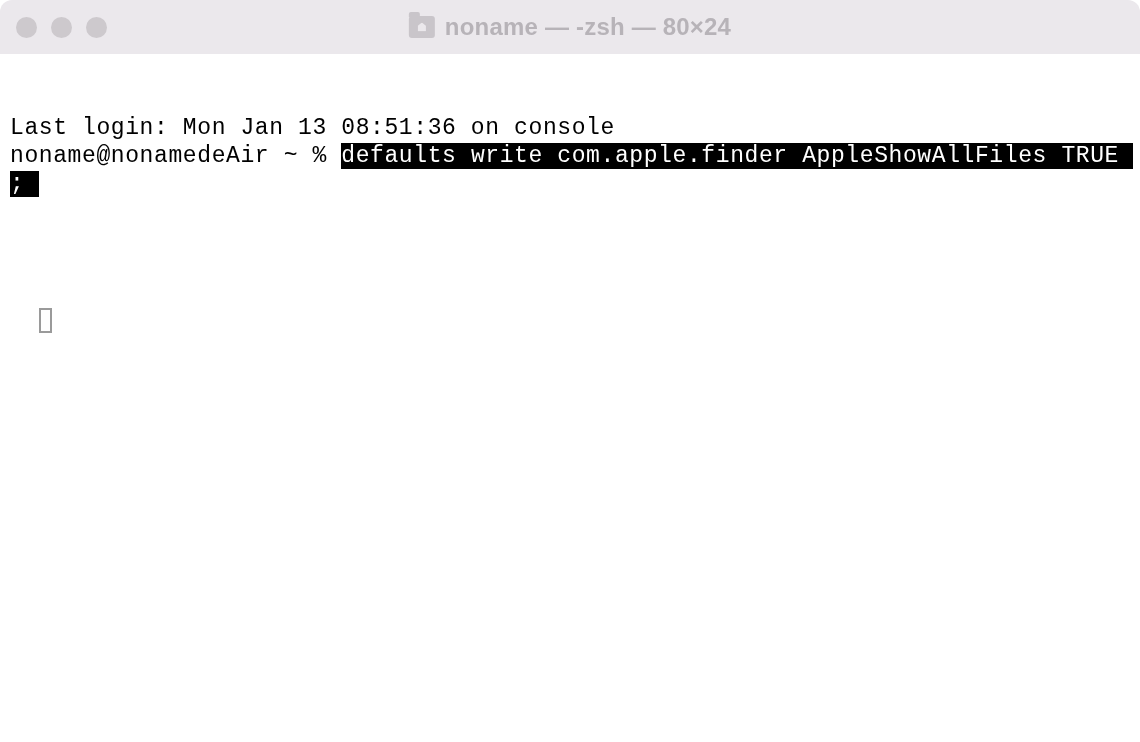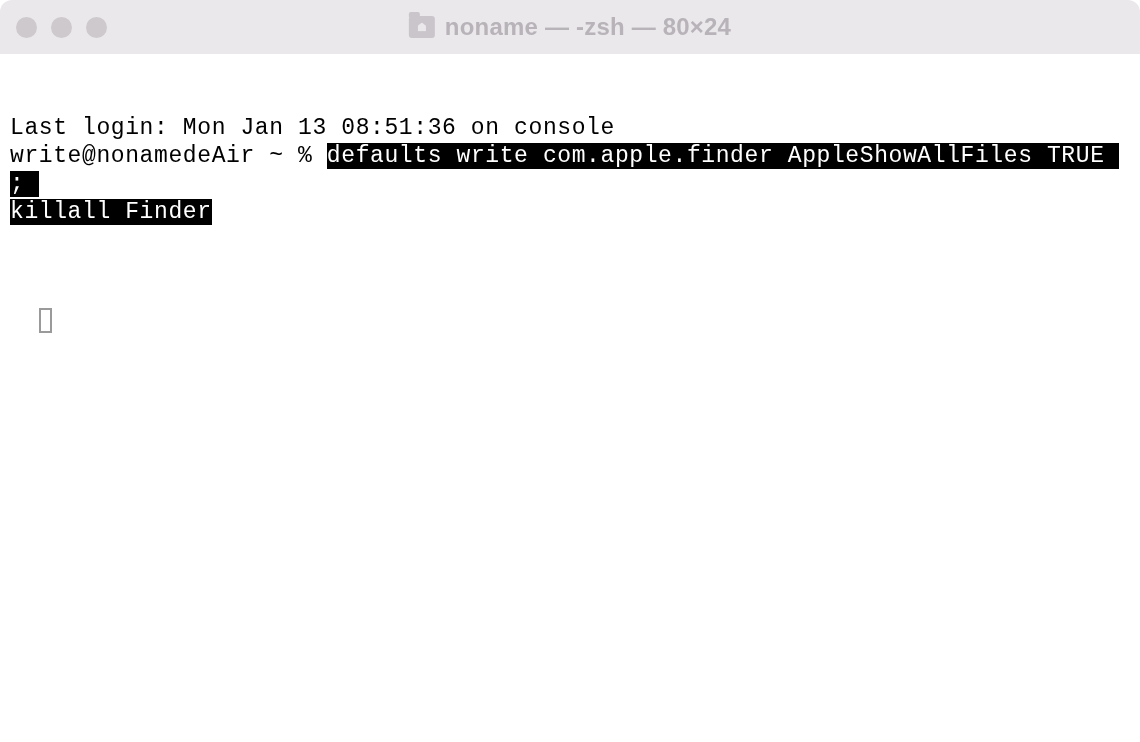--- a/index.html
+++ b/index.html
@@ -114,16 +114,16 @@
     <div class="dot"></div>
     <div class="dot"></div>
   </div>
   <div class="title-center">
     <span class="folder-icon"></span>
     <span>noname — -zsh — 80×24</span>
   </div>
 </div>
 
 <div class="terminal-body">
-  <span class="line">Last login: Mon Jan 13 08:51:36 on console</span><span>write@nonamedeAir ~ % </span><span class="selected">defaults write com.apple.finder AppleShowAllFiles TRUE ; </span><br><span class="selected">killall Finder</span>
+  <span class="line">Last login: Mon Jan 13 08:51:36 on console</span><span>noname@nonamedeAir ~ % </span><span class="selected">defaults write com.apple.finder AppleShowAllFiles TRUE ; </span><br>
   <br>
   <span class="cursor-block"></span>
 </div>
 
 </body></html>

